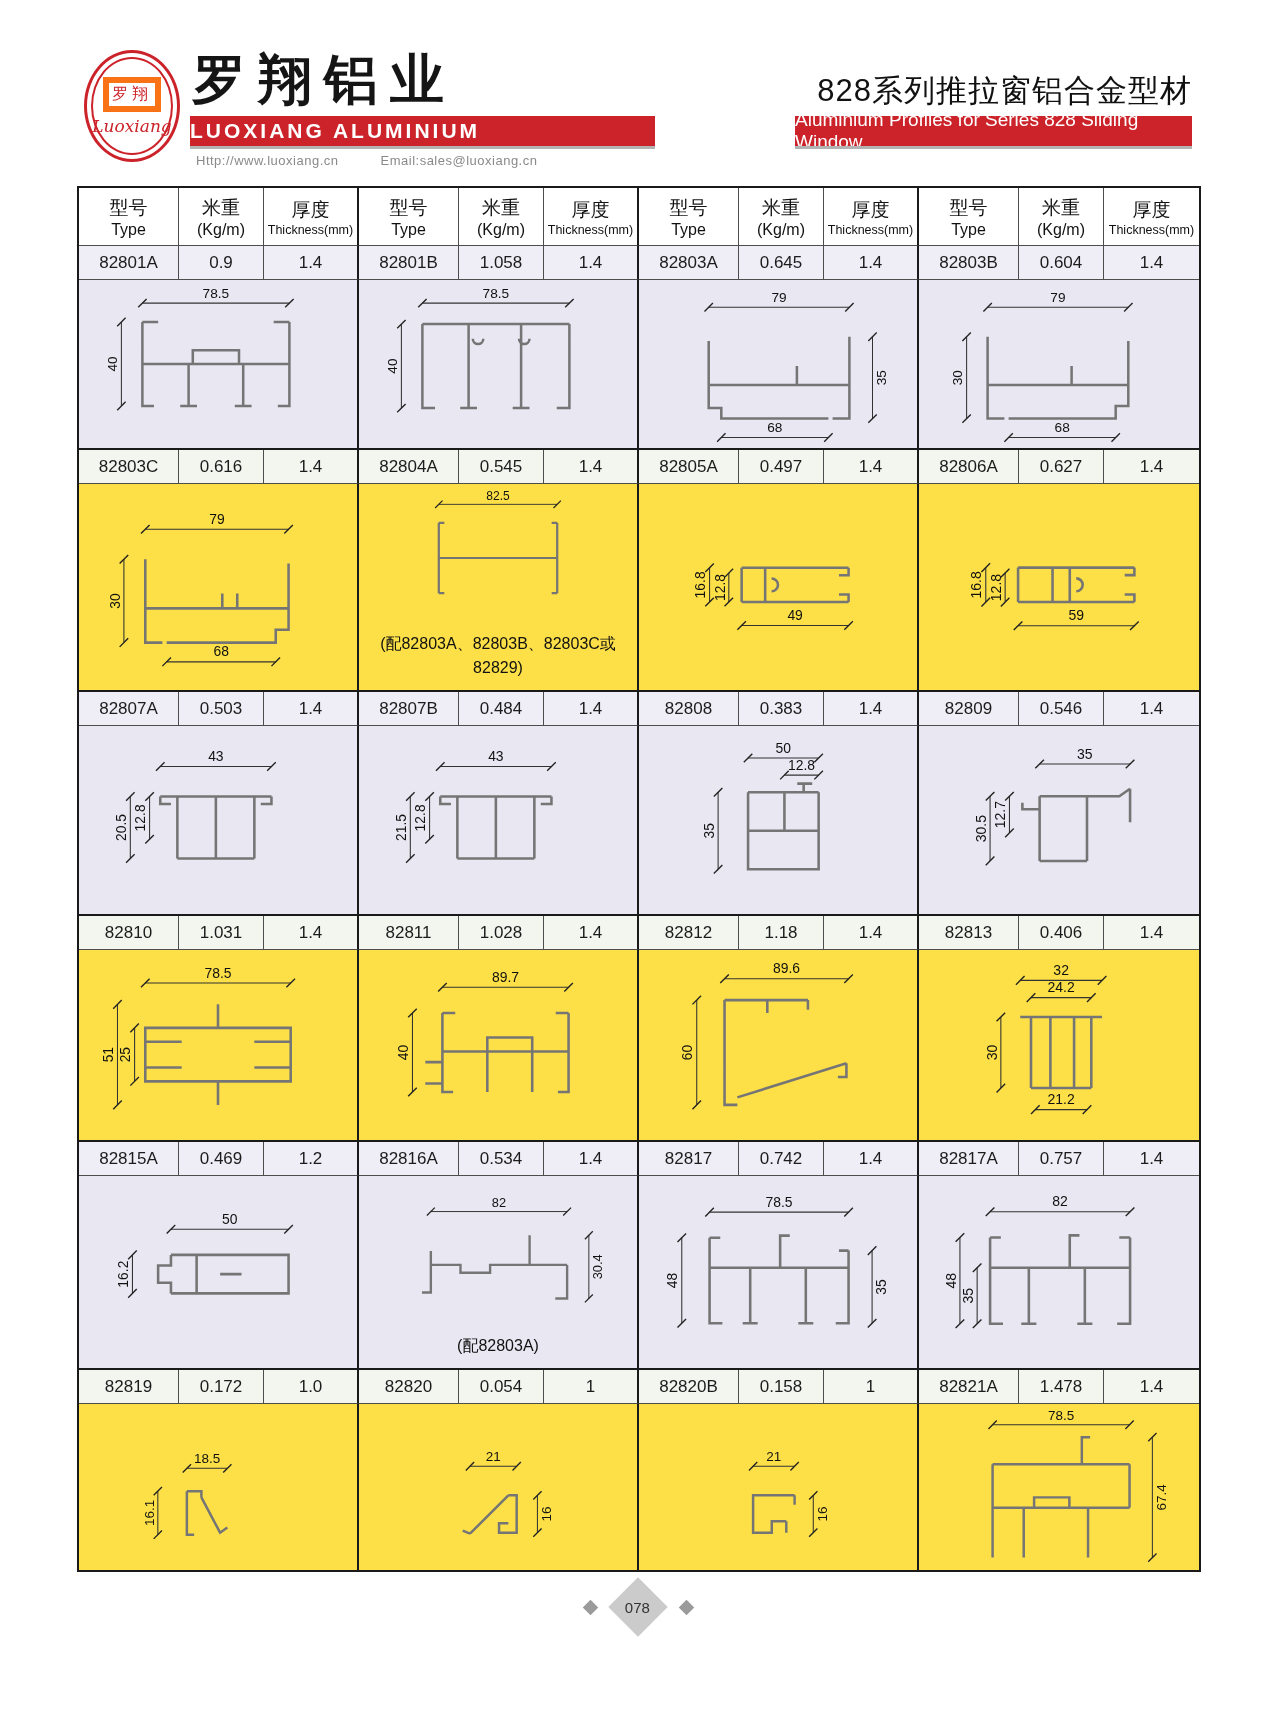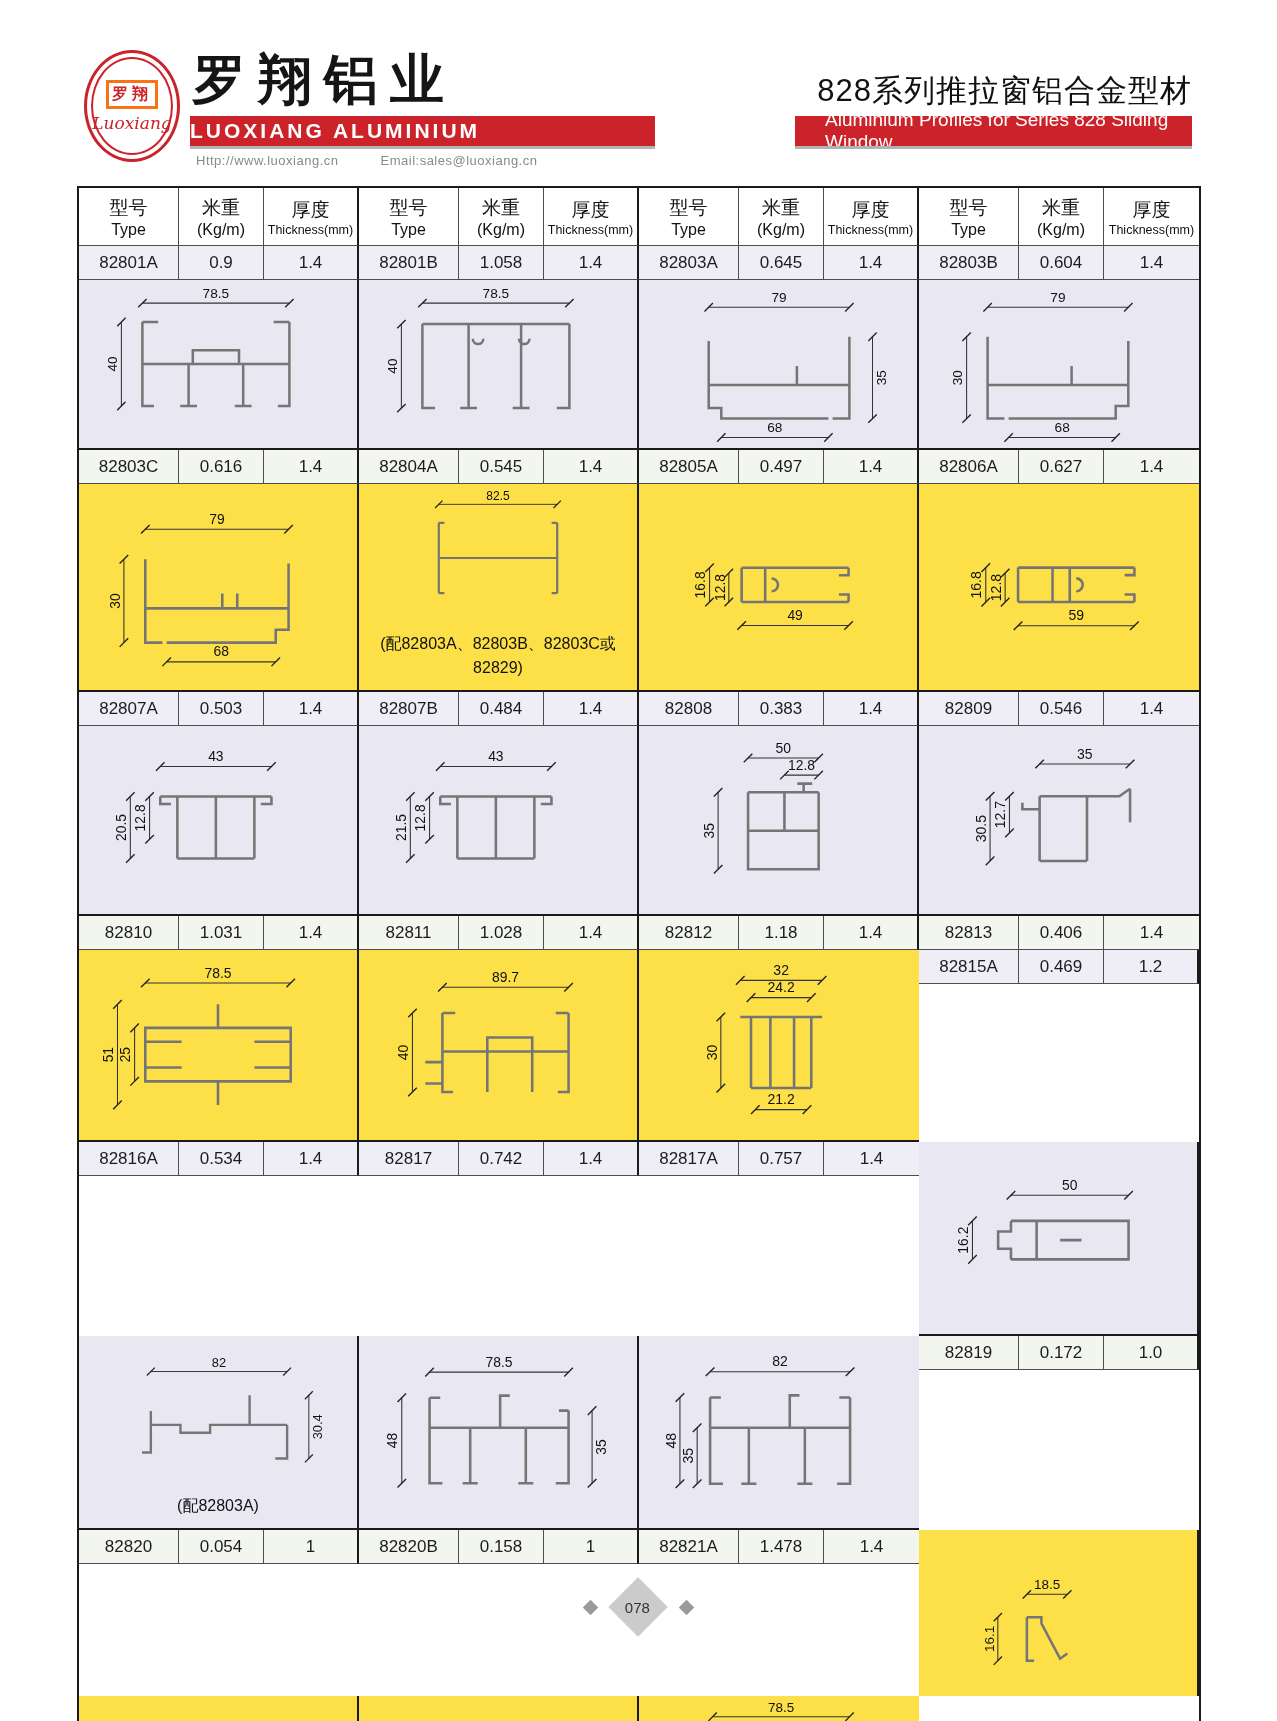--- a/index.html
+++ b/index.html
@@ -6,37 +6,37 @@
   html,body { background:#ffffff; }
   body { font-family:"Liberation Sans", sans-serif; }
   .page { position:relative; width:1277px; height:1721px; background:#fff; overflow:hidden; }
 
   
   .logo { position:absolute; left:84px; top:50px; width:96px; height:112px; }
   .logo-ring { width:100%; height:100%; border:3px solid #cc2229; border-radius:50%;
                display:flex; flex-direction:column; align-items:center; justify-content:center; }
   .logo-ring-inner { width:82px; height:98px; border:2px solid #cc2229; border-radius:50%;
                display:flex; flex-direction:column; align-items:center; justify-content:center; }
-  .logo-cn { color:#cc2229; font-weight:bold; font-size:16px; letter-spacing:4px; border:3px solid #f97316; padding:1px 3px; }
+  .logo-cn { color:#cc2229; font-weight:normal; font-size:16px; letter-spacing:4px; border:6px solid #f97316; padding:1px 3px; }
   .logo-script { color:#cc2229; font-family:"DejaVu Serif", serif; font-style:italic; font-size:17px; margin-top:4px; }
 
   .brand-cn { position:absolute; left:192px; top:44px; font-size:54px; font-weight:900;
               color:#151515; letter-spacing:12px;text-align:center; }
   .brand-bar { position:absolute; left:190px; top:116px; width:465px; height:30px; background:#cc2229;
                display:flex; align-items:center; }
   .brand-bar span { color:#fff; font-weight:bold; font-size:21px; letter-spacing:3px; padding-left:0; }
   .brand-bar-shadow { position:absolute; left:190px; top:146px; width:465px; height:3px; background:#b3b3b3; }
   .contact { position:absolute; left:196px; top:153px; font-size:13px; color:#8a8a8a; letter-spacing:0.5px; }
   .contact span { margin-right:42px; }
 
   .series-cn { position:absolute; left:640px; top:70px; width:552px; text-align:right;
                font-size:31px; color:#111; font-weight:500; letter-spacing:1px; }
   .series-bar { position:absolute; left:795px; top:116px; width:397px; height:30px; background:#cc2229;
                 display:flex; align-items:center; justify-content:center; }
-  .series-bar span { color:#fff; font-size:19px;padding-left:30px; }
+  .series-bar span { color:#fff; font-size:19px; }
   .series-bar-shadow { position:absolute; left:795px; top:146px; width:397px; height:3px; background:#b3b3b3; }
 
   
   .ptable-wrap { position:absolute; left:77px; top:186px; width:1124px; border:2px solid #1a1a1a; background:#fff; }
   .ptable { display:grid; grid-template-columns:repeat(4, 100px 85px 95px); }
   .cell { border-right:1px solid #4d4d4d; border-bottom:1px solid #4d4d4d;
           display:flex; flex-direction:column; align-items:center; justify-content:center; }
   .cell.gsep { border-right:2px solid #1a1a1a; }
   .cell.last { border-right:none; }
   .h-cell { height:58px; background:#fff; text-align:center; }
@@ -403,20 +403,33 @@
             <line x1="78" y1="26" x2="196" y2="26" class="dimline"></line>
             <line x1="74" y1="30" x2="82" y2="22" class="dimtick"></line>
             <line x1="192" y1="30" x2="200" y2="22" class="dimtick"></line>
             <text x="137" y="21" text-anchor="middle" class="dimtext">89.7</text>
             <line x1="50" y1="50" x2="50" y2="124" class="dimline"></line>
             <line x1="46" y1="54" x2="54" y2="46" class="dimtick"></line>
             <line x1="46" y1="128" x2="54" y2="120" class="dimtick"></line>
             <text x="46" y="87" text-anchor="middle" class="dimtext" transform="rotate(-90 46 87)">40</text>
           </svg>
         </div>
+        <div class="cell draw-cell bg-grn" style="height: 192px;">
+          <svg viewBox="0 0 260 160" preserveAspectRatio="xMidYMid meet" class="profile-svg">
+            <path d="M80,38 H158 M80,38 V136 h12 M120,38 v12 M158,38 v9 M92,129 L194,97 M194,97 v13 h-8" class="pline"></path>
+            <line x1="80" y1="18" x2="196" y2="18" class="dimline"></line>
+            <line x1="76" y1="22" x2="84" y2="14" class="dimtick"></line>
+            <line x1="192" y1="22" x2="200" y2="14" class="dimtick"></line>
+            <text x="138" y="13" text-anchor="middle" class="dimtext">89.6</text>
+            <line x1="54" y1="38" x2="54" y2="136" class="dimline"></line>
+            <line x1="50" y1="42" x2="58" y2="34" class="dimtick"></line>
+            <line x1="50" y1="140" x2="58" y2="132" class="dimtick"></line>
+            <text x="50" y="87" text-anchor="middle" class="dimtext" transform="rotate(-90 50 87)">60</text>
+          </svg>
+        </div>
         <div class="cell draw-cell bg-grn last" style="height: 192px;">
           <svg viewBox="0 0 260 160" preserveAspectRatio="xMidYMid meet" class="profile-svg">
             <path d="M94,54 H170 M104,54 V120 M160,54 V120 M104,120 H160 M122,54 V120 M144,54 V120" class="pline"></path>
             <line x1="94" y1="20" x2="170" y2="20" class="dimline"></line>
             <line x1="90" y1="24" x2="98" y2="16" class="dimtick"></line>
             <line x1="166" y1="24" x2="174" y2="16" class="dimtick"></line>
             <text x="132" y="15" text-anchor="middle" class="dimtext">32</text>
             <line x1="104" y1="36" x2="160" y2="36" class="dimline"></line>
             <line x1="100" y1="40" x2="108" y2="32" class="dimtick"></line>
             <line x1="156" y1="40" x2="164" y2="32" class="dimtick"></line>

